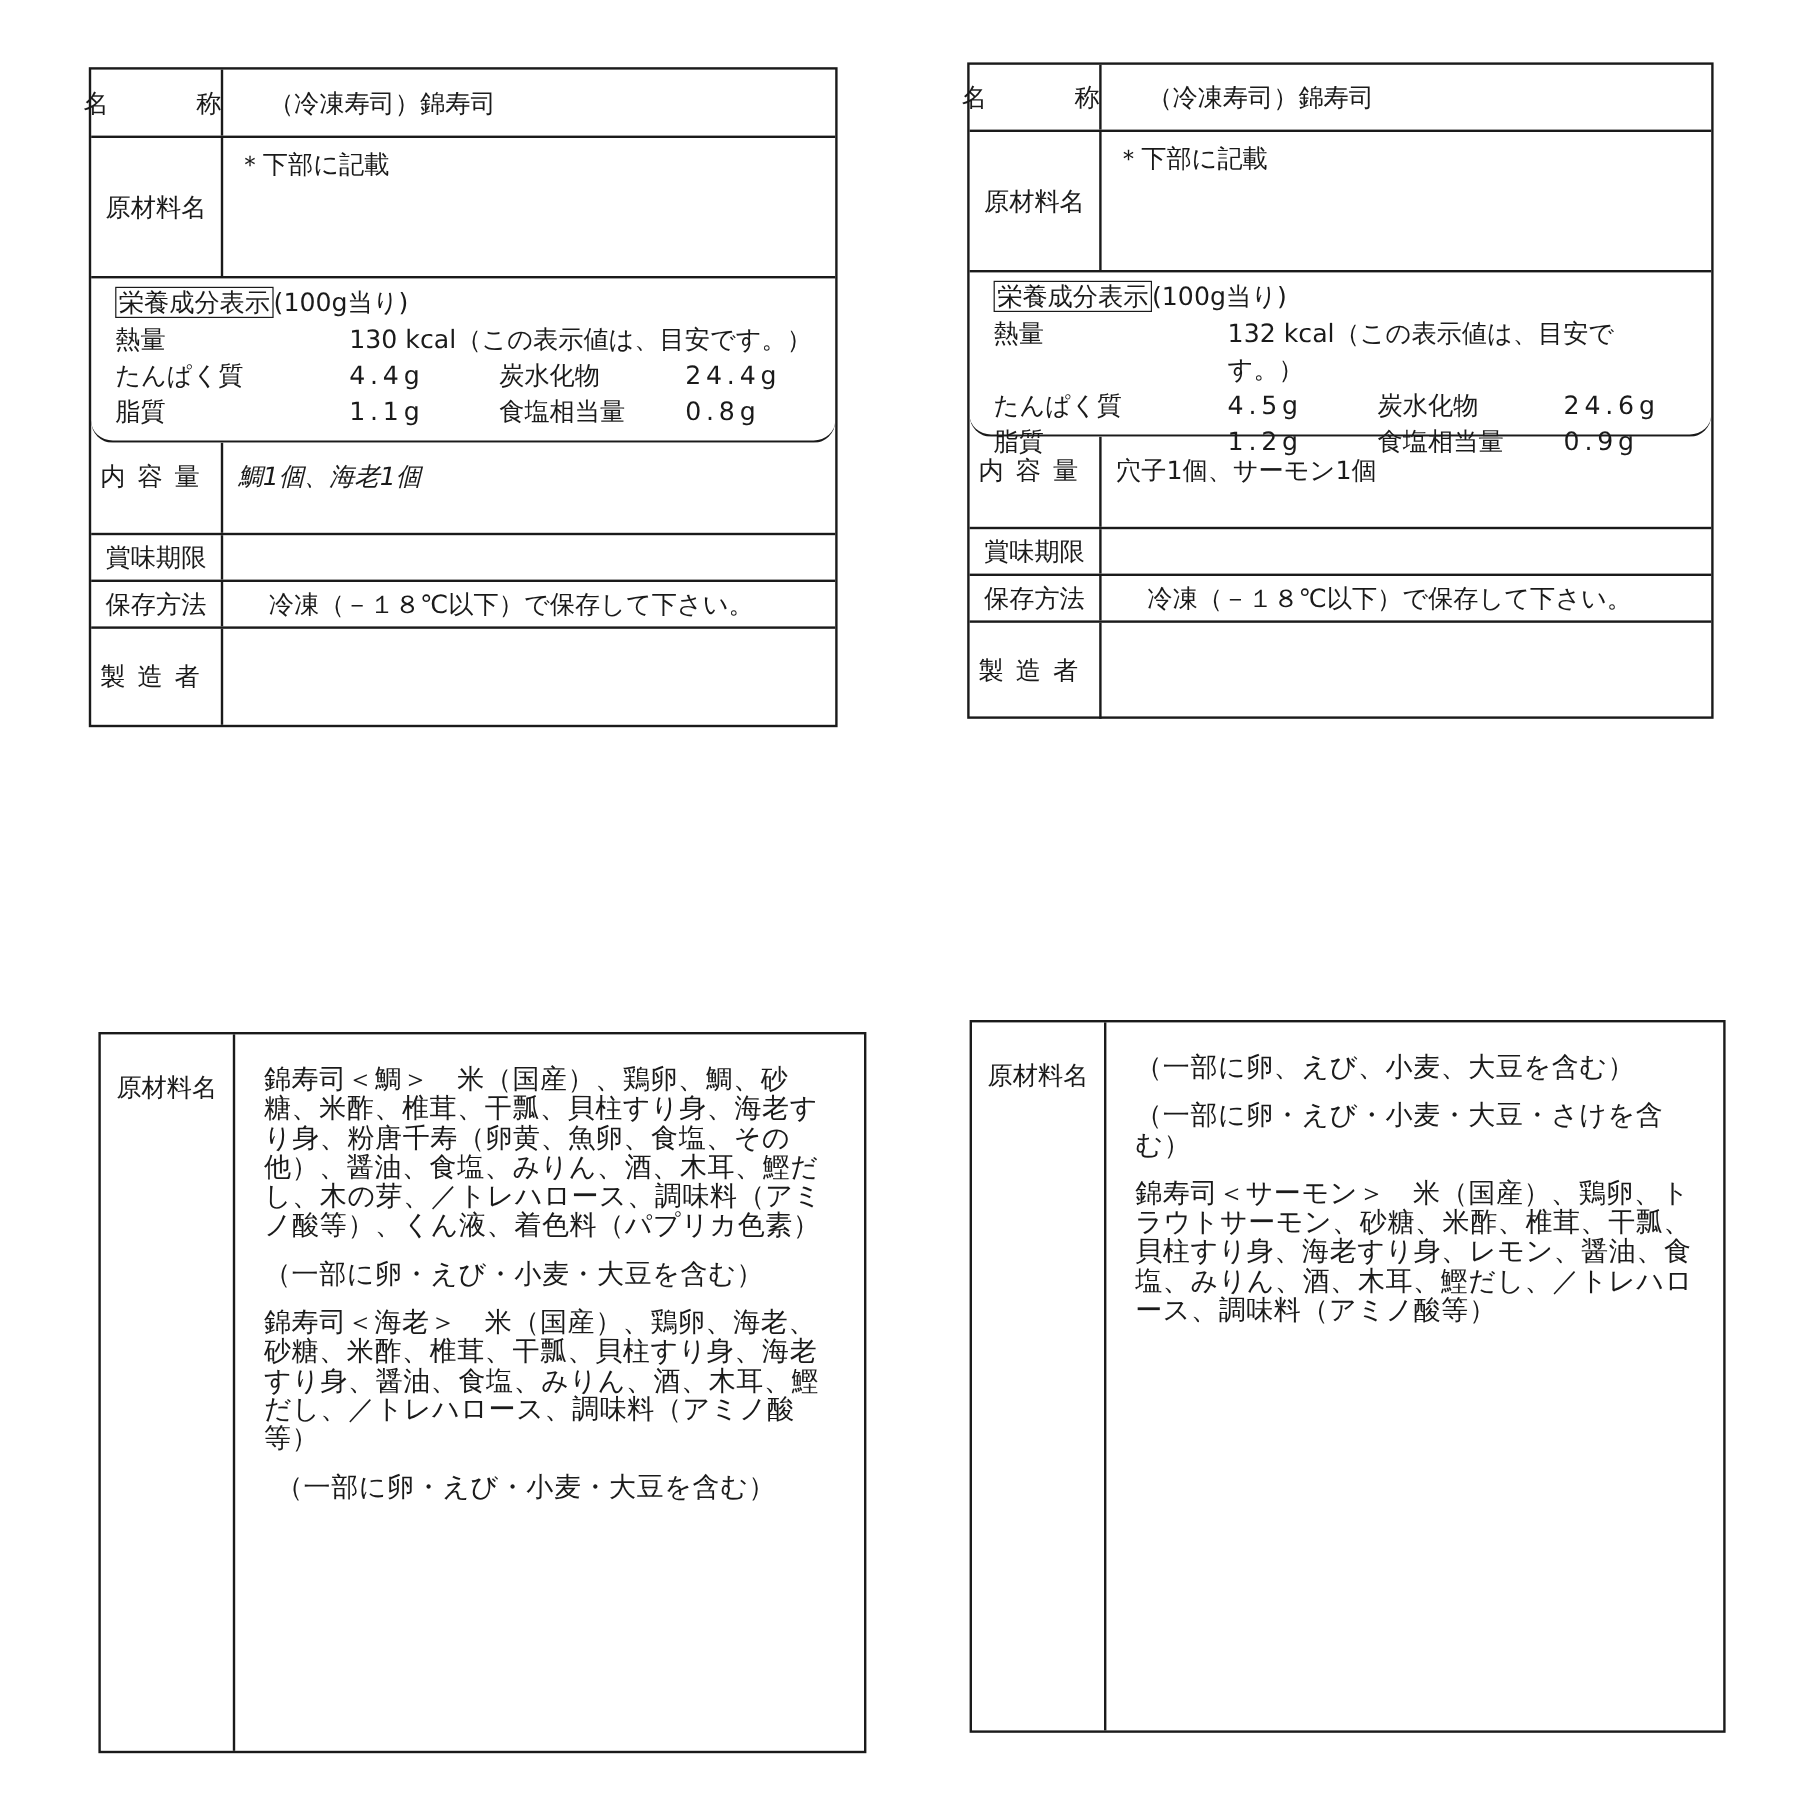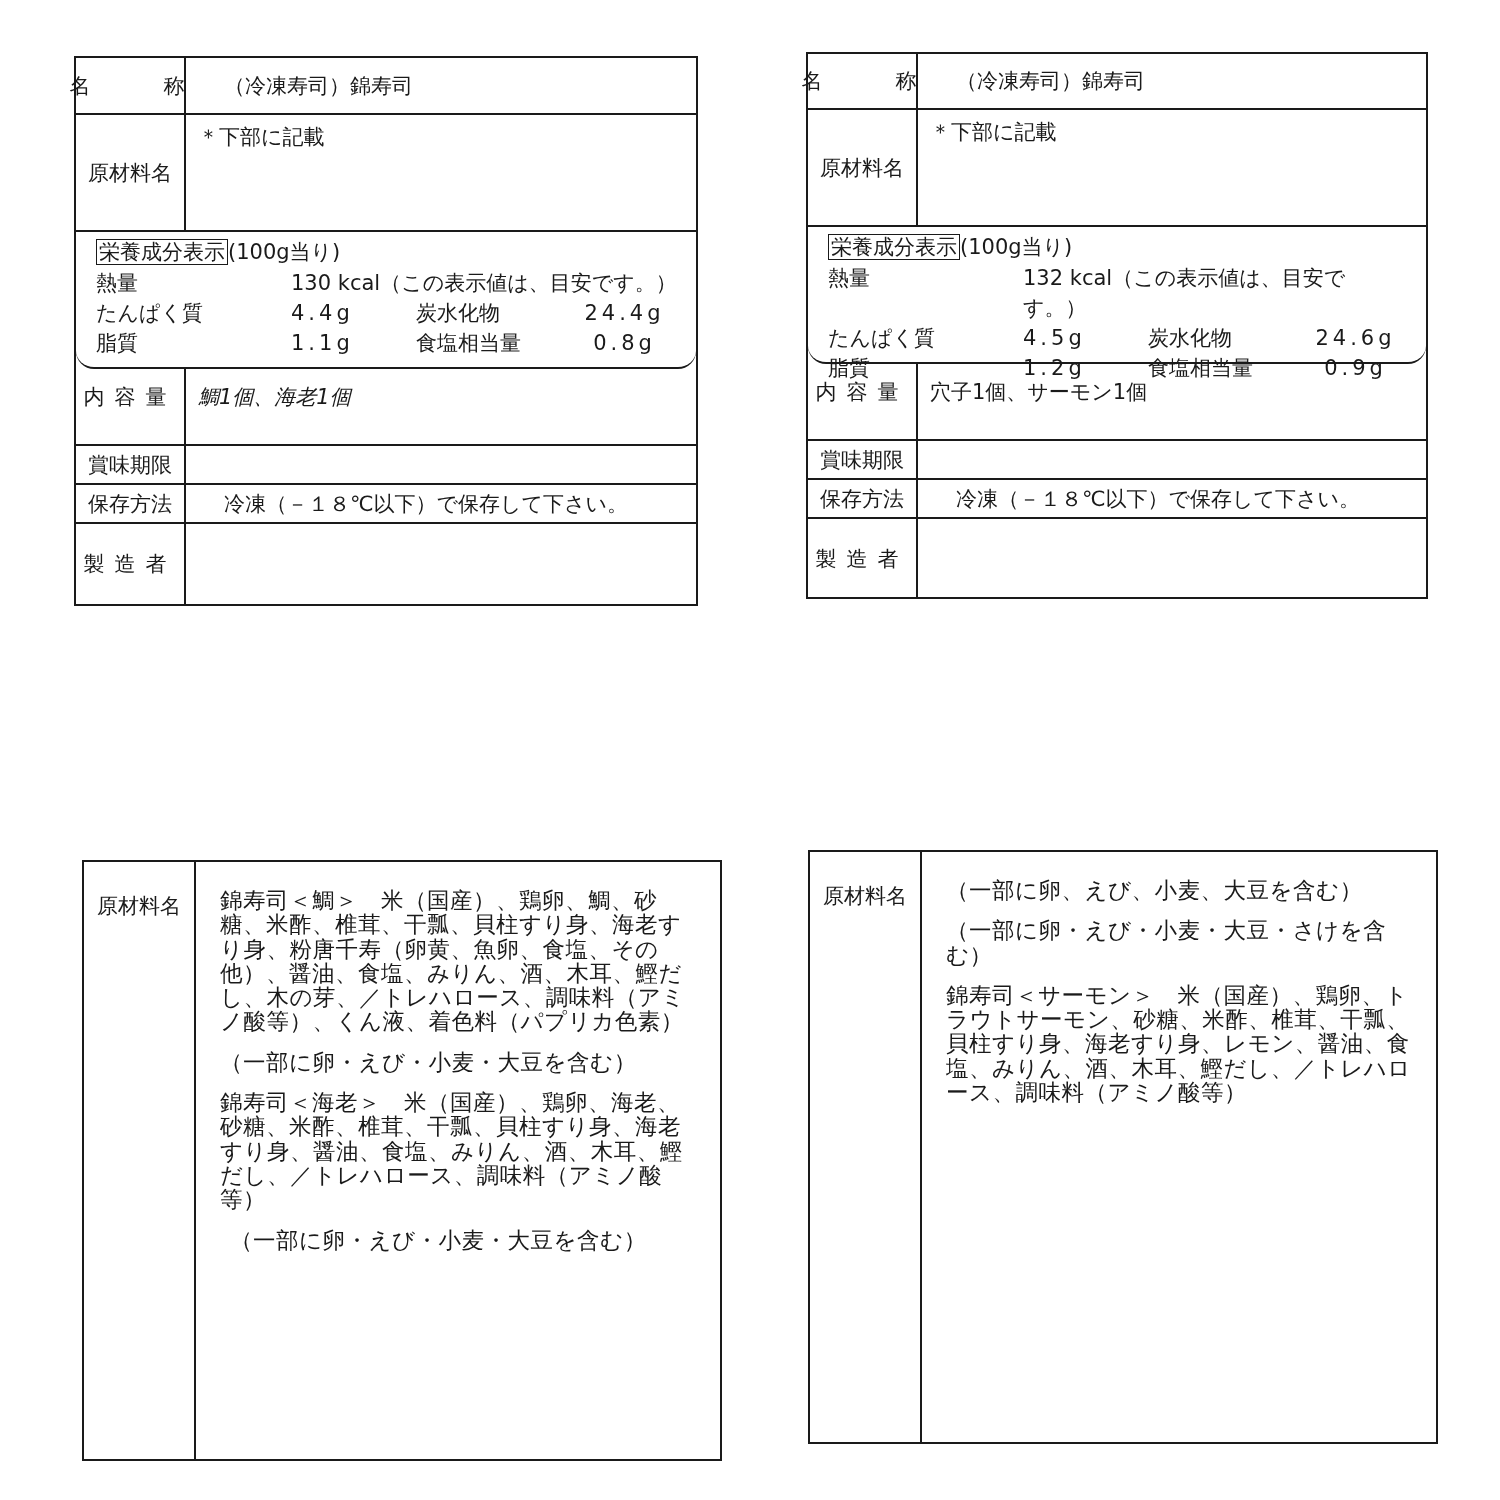--- a/index.html
+++ b/index.html
@@ -13,21 +13,21 @@
         font-size: 21px; letter-spacing: 0px; white-space: nowrap; }
   .hd.spaced { letter-spacing: 10px; }
   .hd.wide { letter-spacing: 26px; padding-left: 20px; }
   .val { flex: 1; font-size: 21px; padding: 6px 12px; box-sizing: border-box; }
   .val.center { display: flex; align-items: center; padding-left: 38px; }
   .nutr { padding: 6px 18px 4px 20px; box-sizing: border-box; border-radius: 18px; }
   .nutr-title { font-size: 21px; margin-bottom: 2px; }
   .nutr-title .boxed { border: 1.5px solid #1a1a1a; padding: 0 2px; }
   .ngrid { display: grid; grid-template-columns: 195px 125px 155px 1fr; font-size: 21px; line-height: 30px; }
   .ngrid .num { letter-spacing: 4px; }
-  .ngrid .num-r { text-align: center; letter-spacing: 4px; }
+  .ngrid .num-r { text-align: left; letter-spacing: 4px; }
   .kcal-line { display: grid; grid-template-columns: 195px 1fr; font-size: 21px; line-height: 30px; }
   .ing-table { position: absolute; border: 2.5px solid #1a1a1a; box-sizing: border-box; display: flex; }
   .ing-hd { width: 112px; border-right: 2px solid #1a1a1a; box-sizing: border-box;
             font-size: 21px; padding-top: 30px; text-align: center; white-space: nowrap; }
   .ing-body { flex: 1; padding: 10px 8px 8px 8px; font-size: 22.5px; line-height: 24.3px;
               letter-spacing: 0.5px; word-break: break-all; }
   .ing-body p { margin: 16px; }
 </style>
 </head>
 <body>

